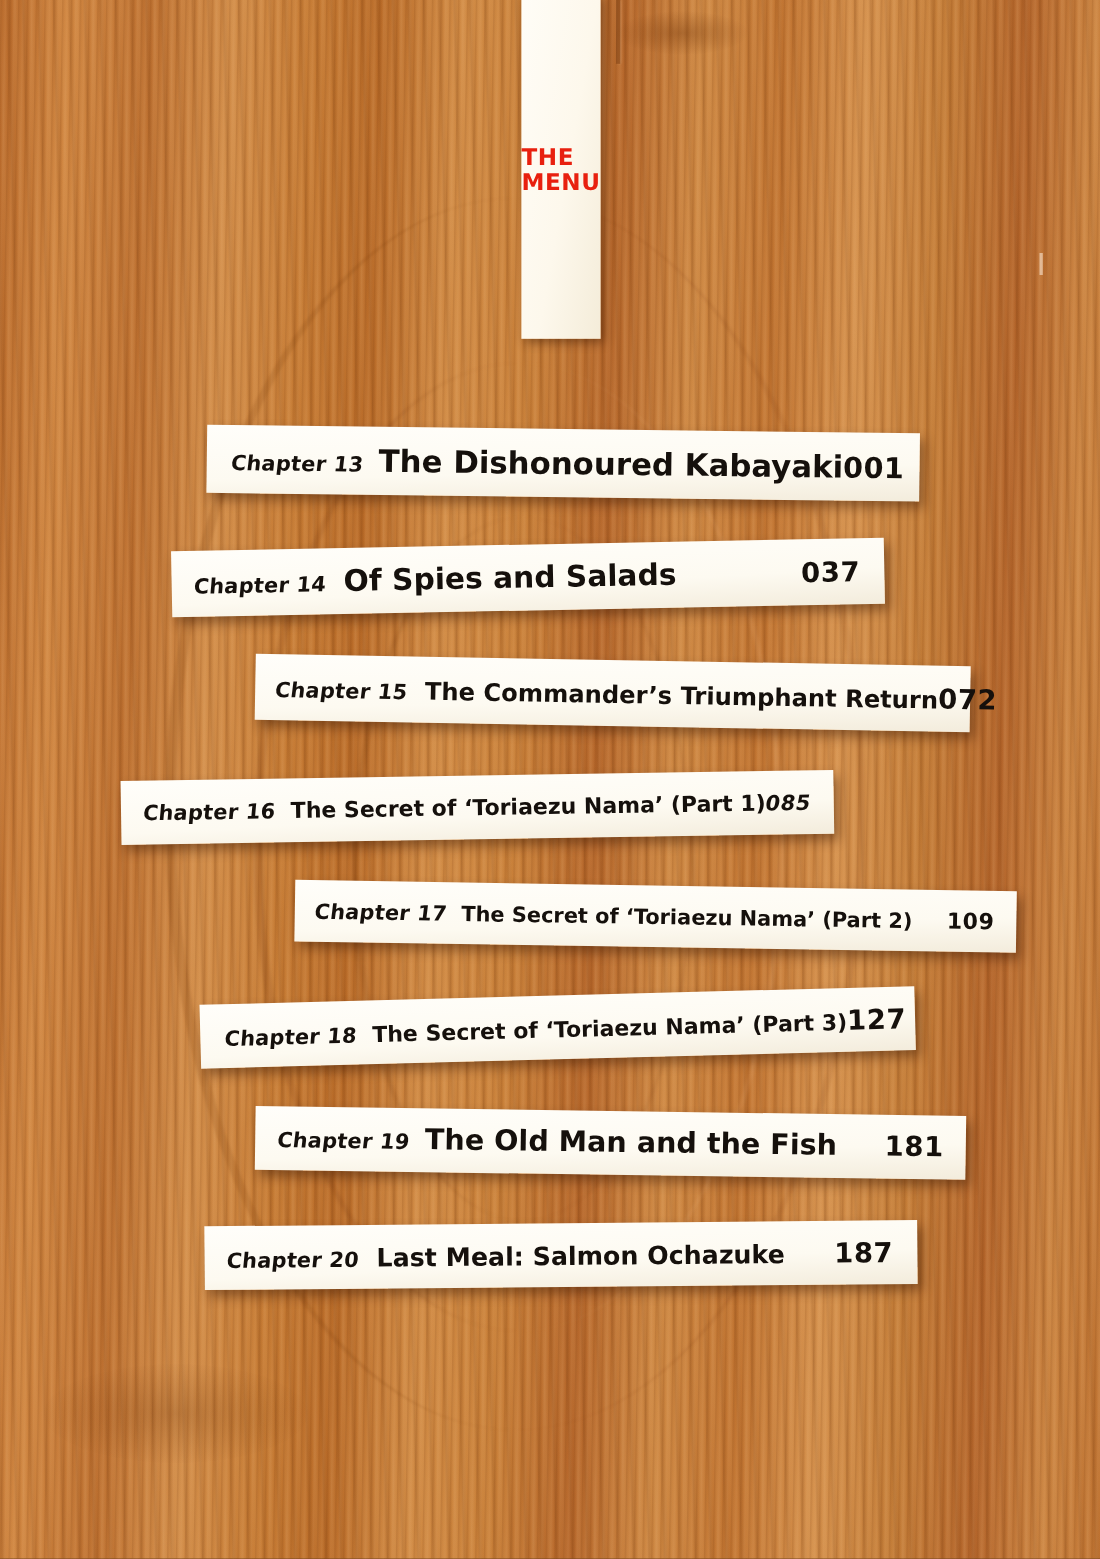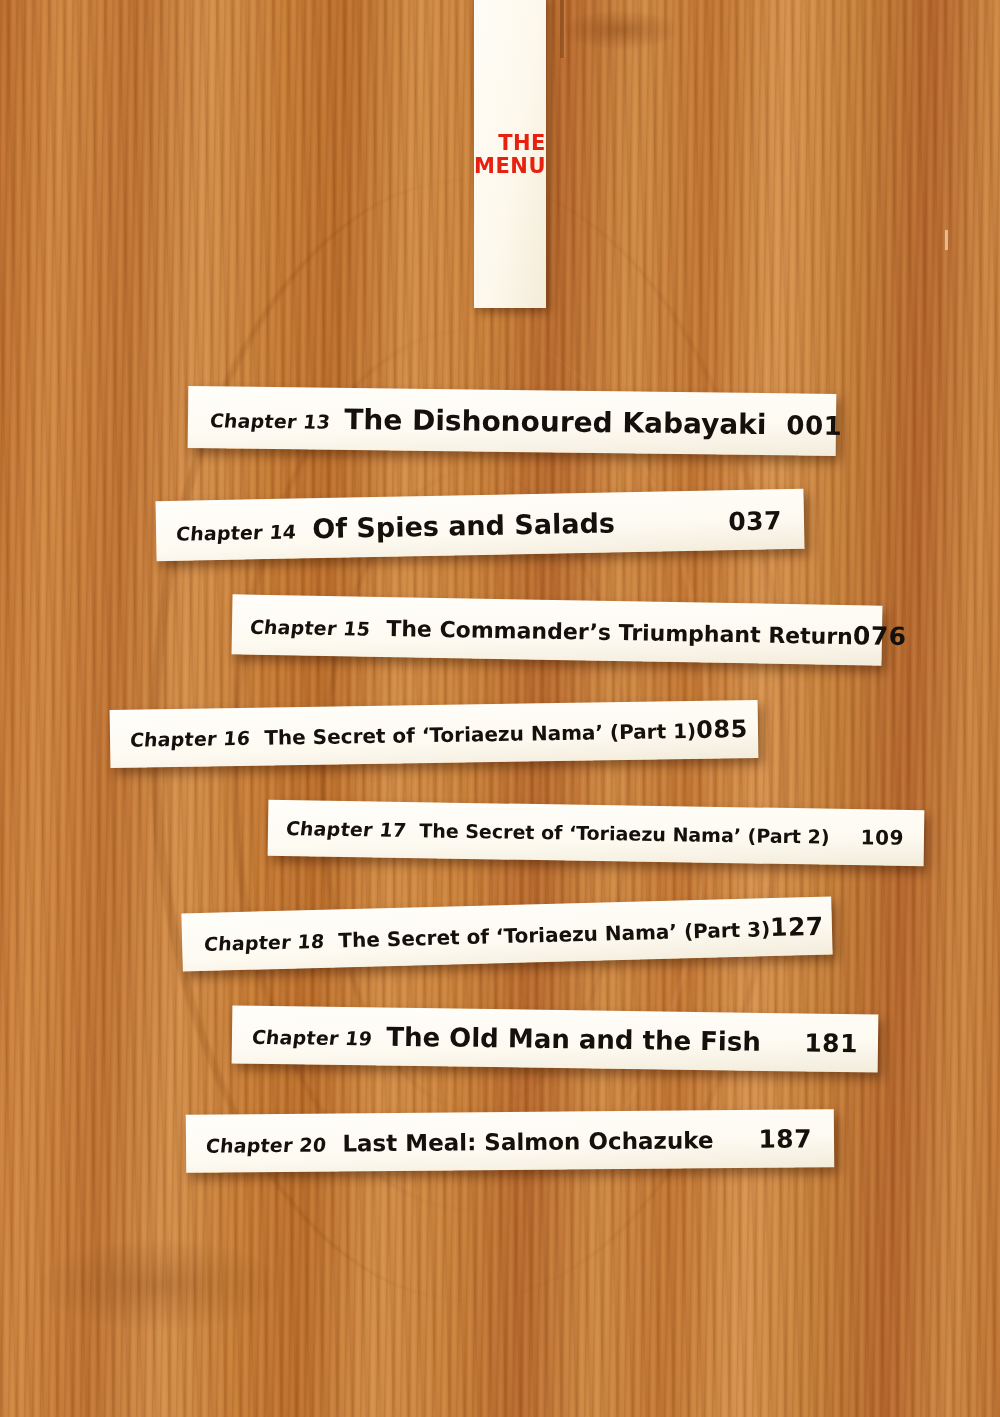--- a/index.html
+++ b/index.html
@@ -127,21 +127,21 @@
     align-items: flex-start;
     justify-content: center;
   }
   .bookmark-label {
     margin-top: 138px;
     color: #e8200f;
     font-family: "DejaVu Sans", sans-serif;
     font-weight: 700;
     font-size: 21px;
     line-height: 1.08;
-    text-align: right;
+    text-align: left;
     letter-spacing: 0.5px;
   }
 
   .strip {
     position: absolute;
     background: linear-gradient(178deg, #fffefa 0%, #fdfaf1 60%, #f3ecdc 100%);
     box-shadow: 4px 6px 11px rgba(48,16,0,0.42);
     display: flex;
     align-items: center;
     box-sizing: border-box;
@@ -171,36 +171,36 @@
     font-weight: 700;
     margin-left: auto;
     white-space: nowrap;
     letter-spacing: 0.5px;
   }
 
   
   #strip-0 { left: 188px; top: 390px;  width: 648px; height: 62px; transform: rotate(0.7deg); }
   #strip-0 .row { padding: 0 20px 0 22px; }
   #strip-0 .title { font-size: 28px; margin-left: 14px; }
-  #strip-0 .page  { font-size: 26px; margin-left: 20px; }
+  #strip-0 .page  { font-size: 26px; }
 
   #strip-1 { left: 156px; top: 495px;  width: 648px; height: 60px; transform: rotate(-1.1deg); }
   #strip-1 .row { padding: 0 22px 0 20px; }
   #strip-1 .title { font-size: 27px; margin-left: 16px; }
   #strip-1 .page  { font-size: 25px; }
 
   #strip-2 { left: 232px; top: 600px;  width: 650px; height: 60px; transform: rotate(1.0deg); }
   #strip-2 .row { padding: 0 22px 0 18px; }
   #strip-2 .title { font-size: 22px; margin-left: 16px; }
   #strip-2 .page  { font-size: 25px; }
 
   #strip-3 { left: 110px; top: 705px;  width: 648px; height: 58px; transform: rotate(-0.9deg); }
   #strip-3 .row { padding: 0 22px 0 20px; }
   #strip-3 .title { font-size: 20px; margin-left: 14px; }
-  #strip-3 .page  { font-size: 24px; }
+  #strip-3 .page  { font-size: 19px; font-style: italic; }
 
   #strip-4 { left: 268px; top: 805px;  width: 656px; height: 56px; transform: rotate(0.9deg); }
   #strip-4 .row { padding: 0 20px 0 18px; }
   #strip-4 .title { font-size: 19px; margin-left: 13px; }
   #strip-4 .page  { font-size: 20px; }
 
   #strip-5 { left: 182px; top: 905px;  width: 650px; height: 58px; transform: rotate(-1.5deg); }
   #strip-5 .row { padding: 0 20px 0 22px; }
   #strip-5 .title { font-size: 20px; margin-left: 14px; }
   #strip-5 .page  { font-size: 25px; }
@@ -245,21 +245,21 @@
       <span class="ch">Chapter 14</span>
       <span class="title">Of Spies and Salads</span>
       <span class="page">037</span>
     </div>
   </div>
 
   <div class="strip" id="strip-2">
     <div class="row">
       <span class="ch">Chapter 15</span>
       <span class="title">The Commander’s Triumphant Return</span>
-      <span class="page">076</span>
+      <span class="page">072</span>
     </div>
   </div>
 
   <div class="strip" id="strip-3">
     <div class="row">
       <span class="ch">Chapter 16</span>
       <span class="title">The Secret of ‘Toriaezu Nama’ (Part 1)</span>
       <span class="page">085</span>
     </div>
   </div>

